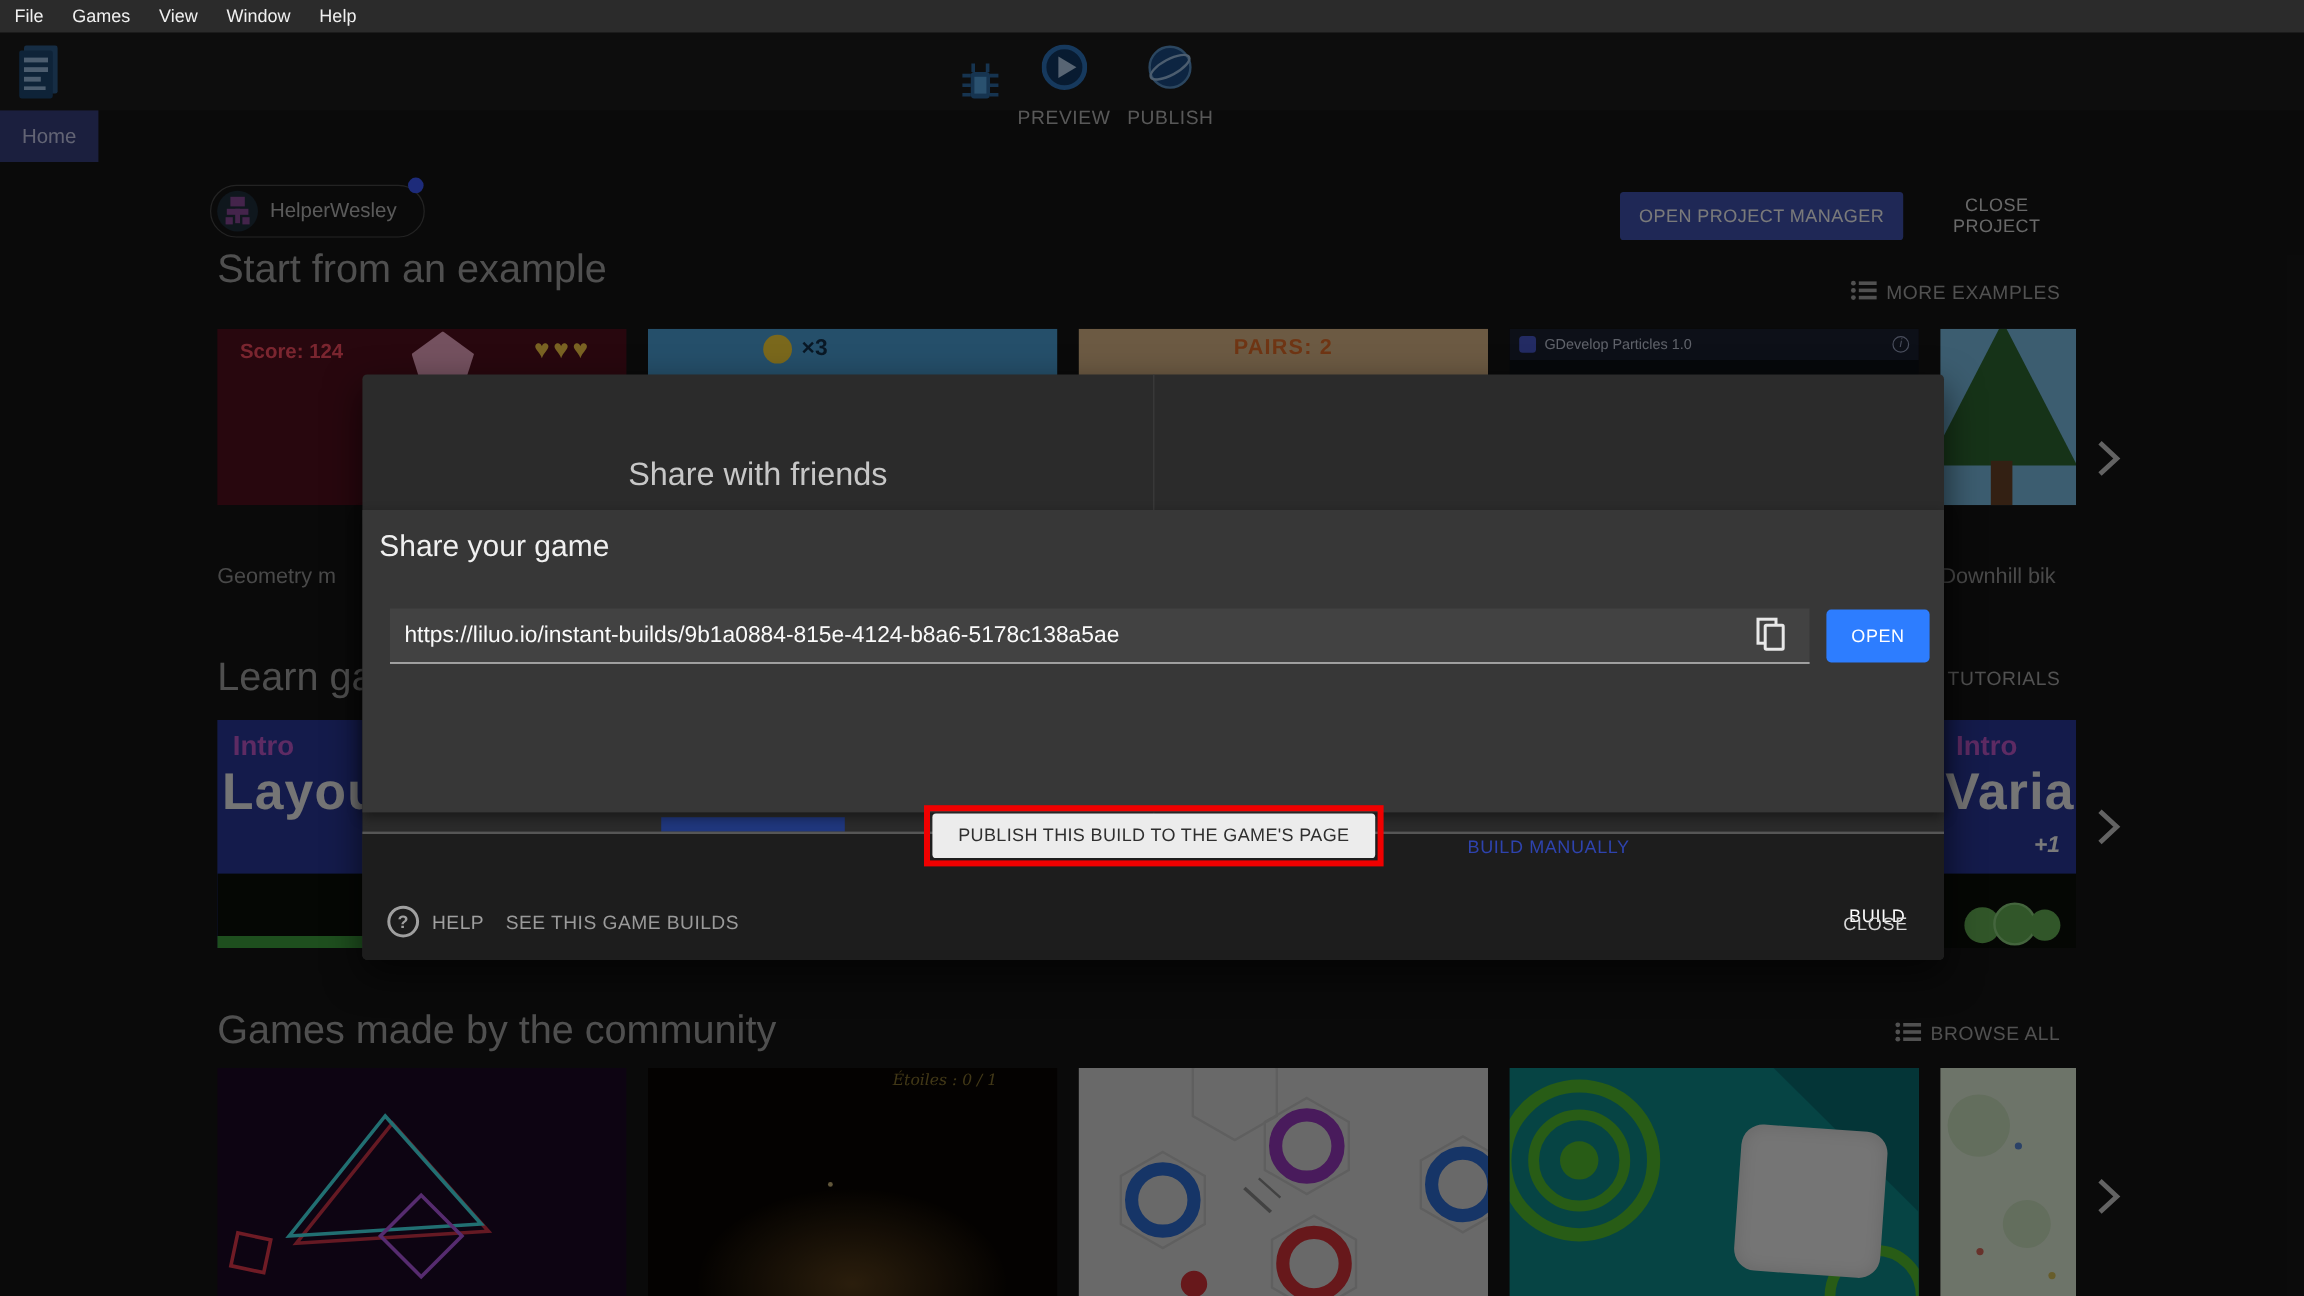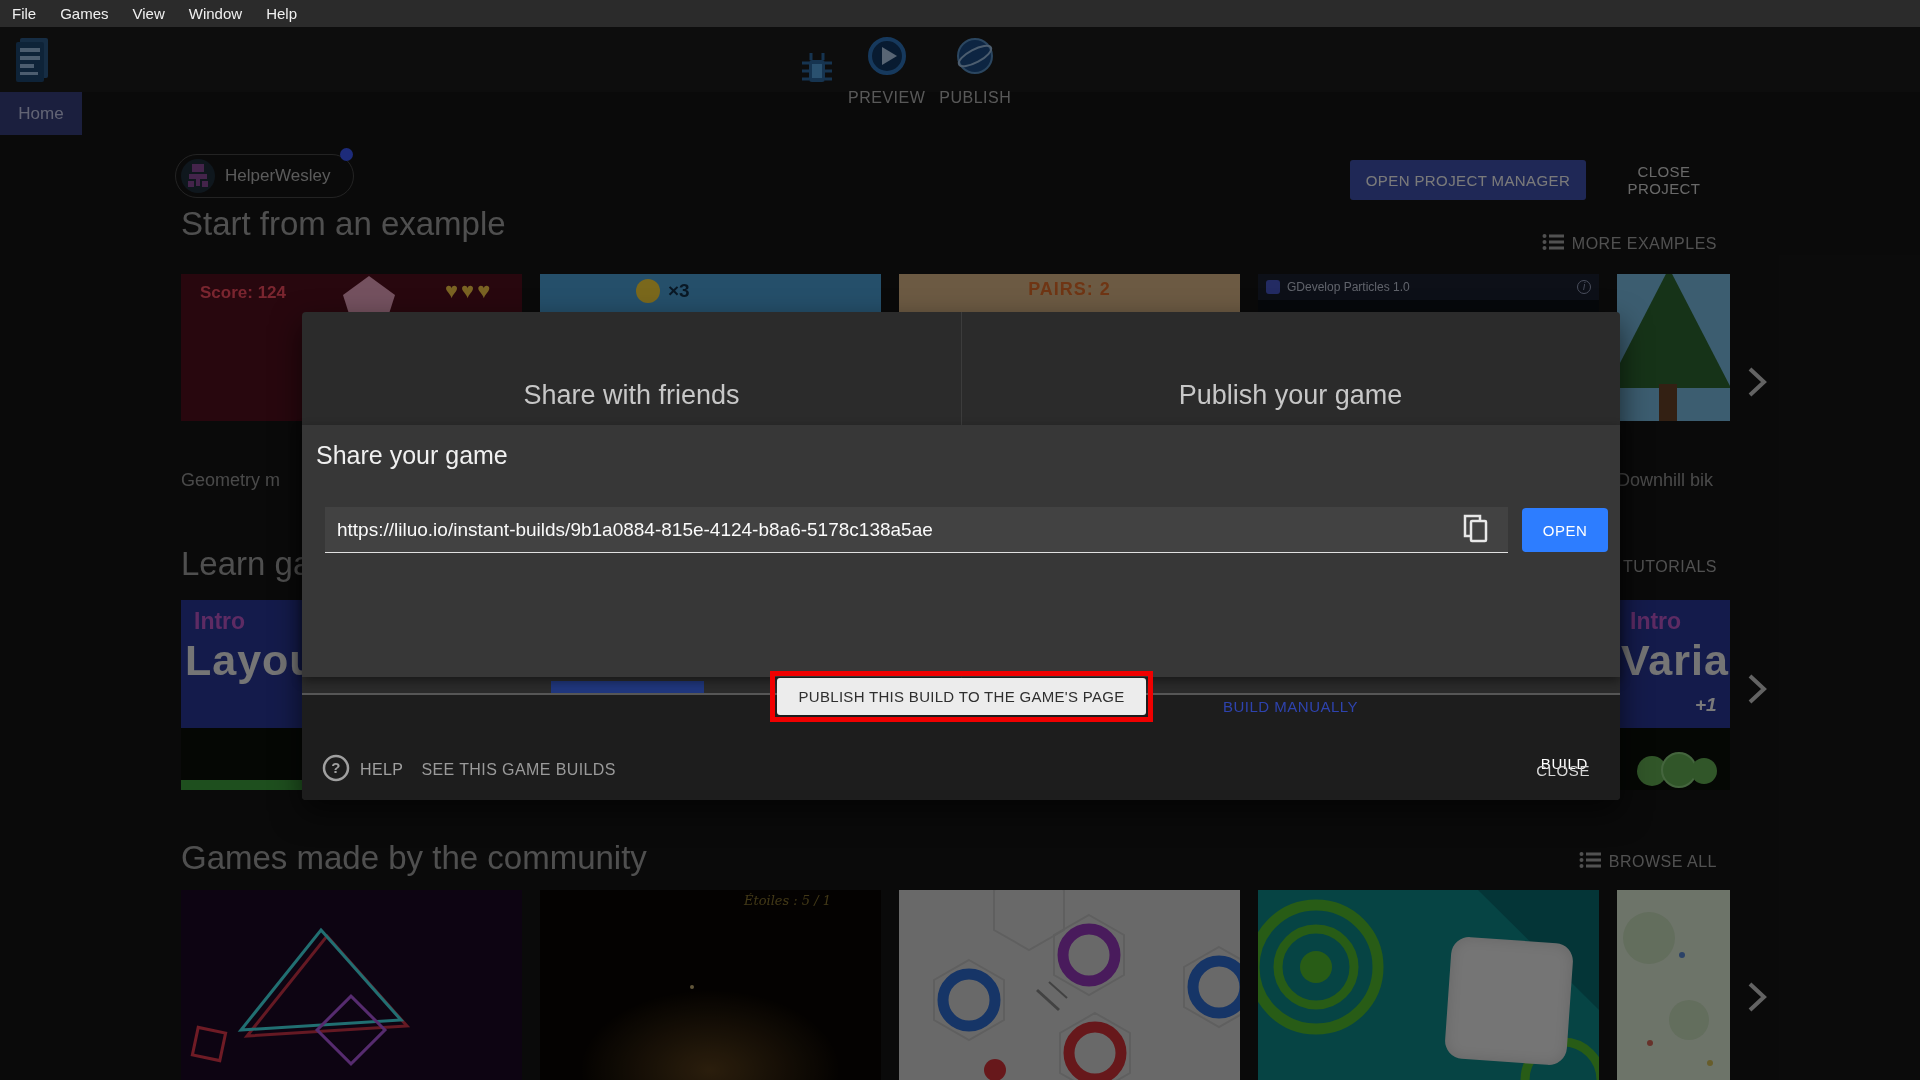--- a/index.html
+++ b/index.html
@@ -314,21 +314,21 @@
         <svg width="341" height="190" viewBox="0 0 341 190">
           <polygon points="146,46 226,136 66,146" fill="none" stroke="#e83a4e" stroke-width="3" opacity="0.9"></polygon>
           <polygon points="140,40 220,130 60,140" fill="none" stroke="#46e8ee" stroke-width="3"></polygon>
           <rect x="146" y="116" width="48" height="48" fill="none" stroke="#b45ae8" stroke-width="3" transform="rotate(45 170 140)"></rect>
           <rect x="14" y="140" width="28" height="28" fill="none" stroke="#e83a4e" stroke-width="3" transform="rotate(12 28 154)"></rect>
         </svg>
       </div>
       <div class="tile t-x1 cm2">
         <span class="glow"></span>
         <span class="spark"></span>
-        <span class="label">Étoiles : 5 / 1</span>
+        <span class="label">Étoiles : 0 / 1</span>
       </div>
       <div class="tile t-x2 cm3">
         <svg width="341" height="190" viewBox="0 0 341 190">
           <g fill="none" stroke="#c6c6c6" stroke-width="2">
             <polygon points="70,70 105,90 105,130 70,150 35,130 35,90"></polygon>
             <polygon points="190,25 225,45 225,85 190,105 155,85 155,45"></polygon>
             <polygon points="196,123 231,143 231,183 196,203 161,183 161,143"></polygon>
             <polygon points="320,57 355,77 355,117 320,137 285,117 285,77"></polygon>
             <polygon points="130,-20 165,0 165,40 130,60 95,40 95,0"></polygon>
           </g>
@@ -365,21 +365,20 @@
       <svg width="26" height="34" viewBox="0 0 26 34">
           <polyline points="6,4 20,17 6,30" fill="none" stroke="#cfcfcf" stroke-width="4"></polyline>
         </svg>
     </span>
   </div>
 
   <div class="backdrop"></div>
 
   <div class="dialog">
     <div class="dlg-tab">Share with friends</div>
-    <div class="dlg-tab right">Publish your game</div>
     <span class="vdiv"></span>
 
     <div class="lower-band"></div>
     <span class="tab-ind"></span>
     <span class="hdiv"></span>
     <div class="build-manually">BUILD MANUALLY</div>
 
     <div class="panel">
       <div class="panel-title">Share your game</div>
       <input class="url-field" readonly="" value="https://liluo.io/instant-builds/9b1a0884-815e-4124-b8a6-5178c138a5ae" style="">

